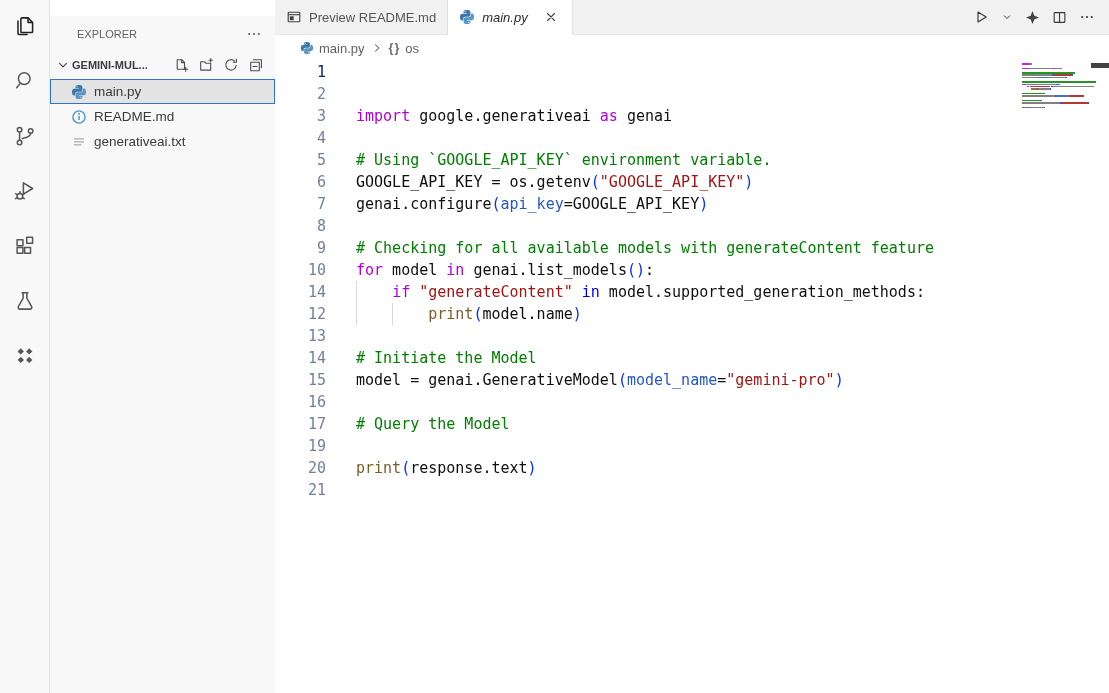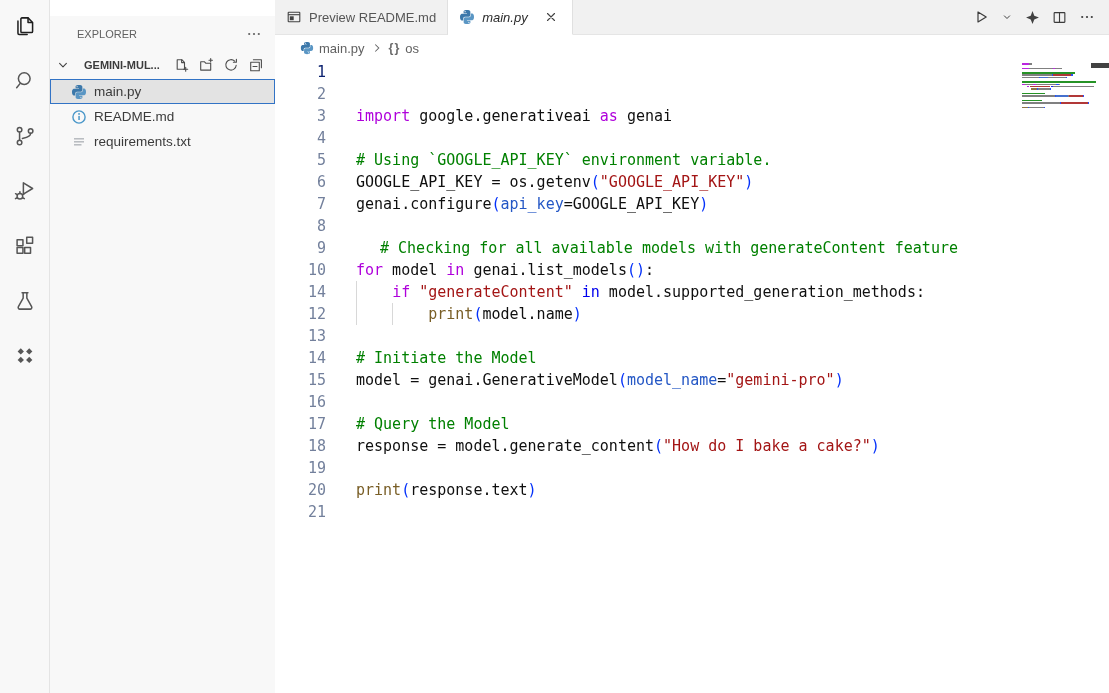--- a/index.html
+++ b/index.html
@@ -18,21 +18,21 @@
 
   
   .sidebar { position:absolute; left:50px; top:16px; bottom:0; width:225px; background:#f8f8f8; }
   .sb-header { height:36px; display:flex; align-items:center; padding:0 10px 0 27px;
     font-size:11px; color:#616161; }
   .sb-header .more { margin-left:auto; color:#616161; width:22px; height:22px;
     display:flex; align-items:center; justify-content:center; border-radius:4px; }
   .section-row { height:25px; display:flex; align-items:center; padding:0 8px 0 5px;
     color:#3b3b3b; }
   .section-row .chev { width:16px; height:16px; color:#424242; flex:none; }
-  .section-name { font-size:11px; font-weight:700; margin-left:13px; flex:1;
+  .section-name { font-size:11px; font-weight:700; margin-left:1px; flex:1;
     white-space:nowrap; overflow:hidden; }
   .section-actions { display:flex; gap:7px; margin-right:2px; }
   .section-actions span { width:18px; height:18px; color:#4d4d4d; display:flex;
     align-items:center; justify-content:center; }
   .section-actions svg, .section-row .chev svg { width:16px; height:16px; }
   .file-list { margin-top:2px; }
   .file-row { height:25px; display:flex; align-items:center; gap:7px;
     padding-left:21px; font-size:13.5px; color:#3b3b3b; cursor:pointer; }
   .file-row.selected { background:#e3e3e3; outline:1px solid #3273c5; outline-offset:-1px; }
   .file-row .ficon { width:16px; height:16px; flex:none; display:flex; }
@@ -208,21 +208,21 @@
           <span>README.md</span>
         </div>
         <div class="file-row">
           <span class="ficon">
             <svg viewBox="0 0 16 16" fill="#aaaeb3">
               <rect x="3" y="4.2" width="10" height="1.25"></rect>
               <rect x="3" y="7.2" width="10" height="1.25"></rect>
               <rect x="3" y="10.2" width="7.5" height="1.25"></rect>
             </svg>
           </span>
-          <span>requirements.txt</span>
+          <span>generativeai.txt</span>
         </div>
       </div>
   </div>
 
   <div class="main">
     <div class="tabbar">
       <div class="tab">
         <span class="ticon">
             <svg viewBox="0 0 16 16" fill="none" stroke="#424242" stroke-width="1.1">
               <rect x="2.2" y="3.2" width="11.6" height="9.6" rx="0.6"></rect>
@@ -325,21 +325,21 @@
           <div class="code-row">
             <div class="line-num">7</div>
             <div class="line-text"><span style="color: rgb(15, 15, 15);">genai.configure</span><span style="color: rgb(4, 49, 250);">(</span><span style="color: rgb(36, 87, 197);">api_key</span><span style="color: rgb(15, 15, 15);">=GOOGLE_API_KEY</span><span style="color: rgb(4, 49, 250);">)</span></div>
           </div>
           <div class="code-row">
             <div class="line-num">8</div>
             <div class="line-text"></div>
           </div>
           <div class="code-row">
             <div class="line-num">9</div>
-            <div class="line-text"><span style="color: rgb(0, 128, 0); margin-left: 24px;"># Checking for all available models with generateContent feature</span></div>
+            <div class="line-text"><span style="color: rgb(0, 128, 0);"># Checking for all available models with generateContent feature</span></div>
           </div>
           <div class="code-row">
             <div class="line-num">10</div>
             <div class="line-text"><span style="color: rgb(175, 0, 219);">for</span><span style="color: rgb(15, 15, 15);"> model </span><span style="color: rgb(175, 0, 219);">in</span><span style="color: rgb(15, 15, 15);"> genai.list_models</span><span style="color: rgb(4, 49, 250);">()</span><span style="color: rgb(15, 15, 15);">:</span></div>
           </div>
           <div class="code-row">
             <div class="line-num">14</div>
             <div class="line-text"><span class="guide" style="left: 5px;"></span><span style="color: rgb(15, 15, 15);">    </span><span style="color: rgb(175, 0, 219);">if</span><span style="color: rgb(15, 15, 15);"> </span><span style="color: rgb(163, 21, 21);">"generateContent"</span><span style="color: rgb(15, 15, 15);"> </span><span style="color: rgb(0, 0, 238);">in</span><span style="color: rgb(15, 15, 15);"> model.supported_generation_methods:</span></div>
           </div>
           <div class="code-row">
@@ -358,24 +358,20 @@
             <div class="line-num">15</div>
             <div class="line-text"><span style="color: rgb(15, 15, 15);">model = genai.GenerativeModel</span><span style="color: rgb(4, 49, 250);">(</span><span style="color: rgb(36, 87, 197);">model_name</span><span style="color: rgb(15, 15, 15);">=</span><span style="color: rgb(163, 21, 21);">"gemini-pro"</span><span style="color: rgb(4, 49, 250);">)</span></div>
           </div>
           <div class="code-row">
             <div class="line-num">16</div>
             <div class="line-text"></div>
           </div>
           <div class="code-row">
             <div class="line-num">17</div>
             <div class="line-text"><span style="color: rgb(0, 128, 0);"># Query the Model</span></div>
-          </div>
-          <div class="code-row">
-            <div class="line-num">18</div>
-            <div class="line-text"><span style="color: rgb(15, 15, 15);">response = model.generate_content</span><span style="color: rgb(4, 49, 250);">(</span><span style="color: rgb(163, 21, 21);">"How do I bake a cake?"</span><span style="color: rgb(4, 49, 250);">)</span></div>
           </div>
           <div class="code-row">
             <div class="line-num">19</div>
             <div class="line-text"></div>
           </div>
           <div class="code-row">
             <div class="line-num">20</div>
             <div class="line-text"><span style="color: rgb(121, 94, 38);">print</span><span style="color: rgb(4, 49, 250);">(</span><span style="color: rgb(15, 15, 15);">response.text</span><span style="color: rgb(4, 49, 250);">)</span></div>
           </div>
           <div class="code-row">

